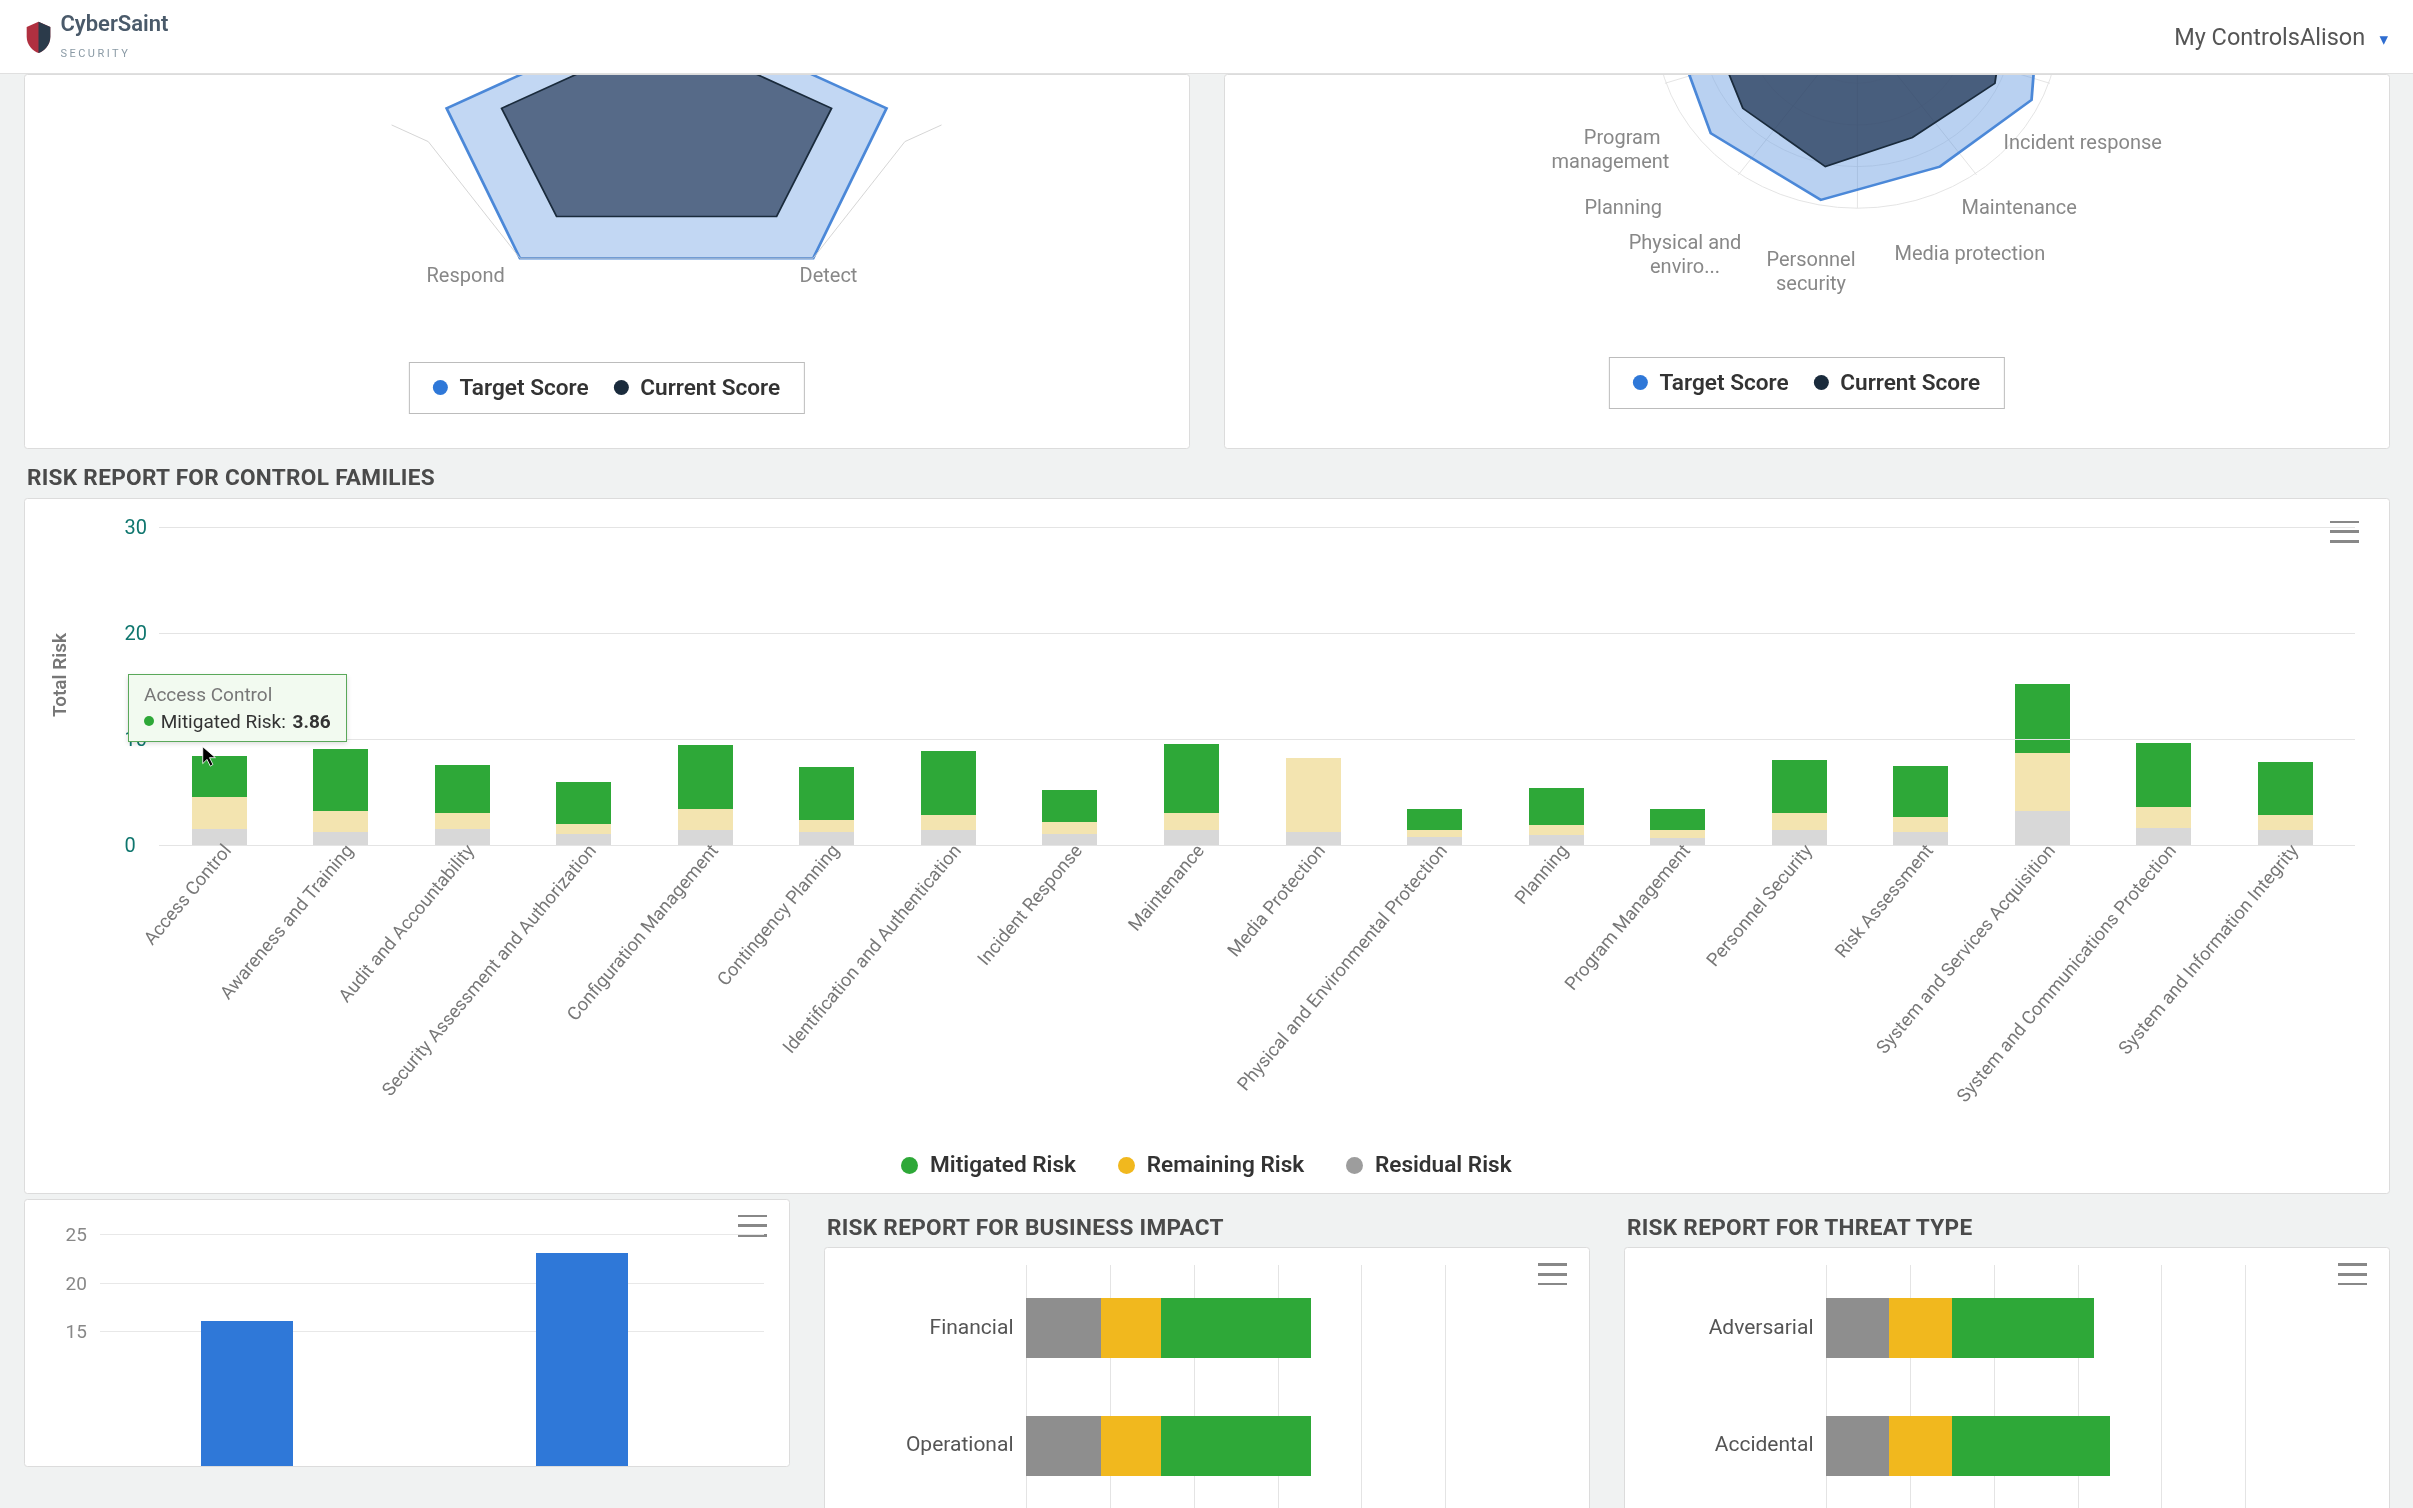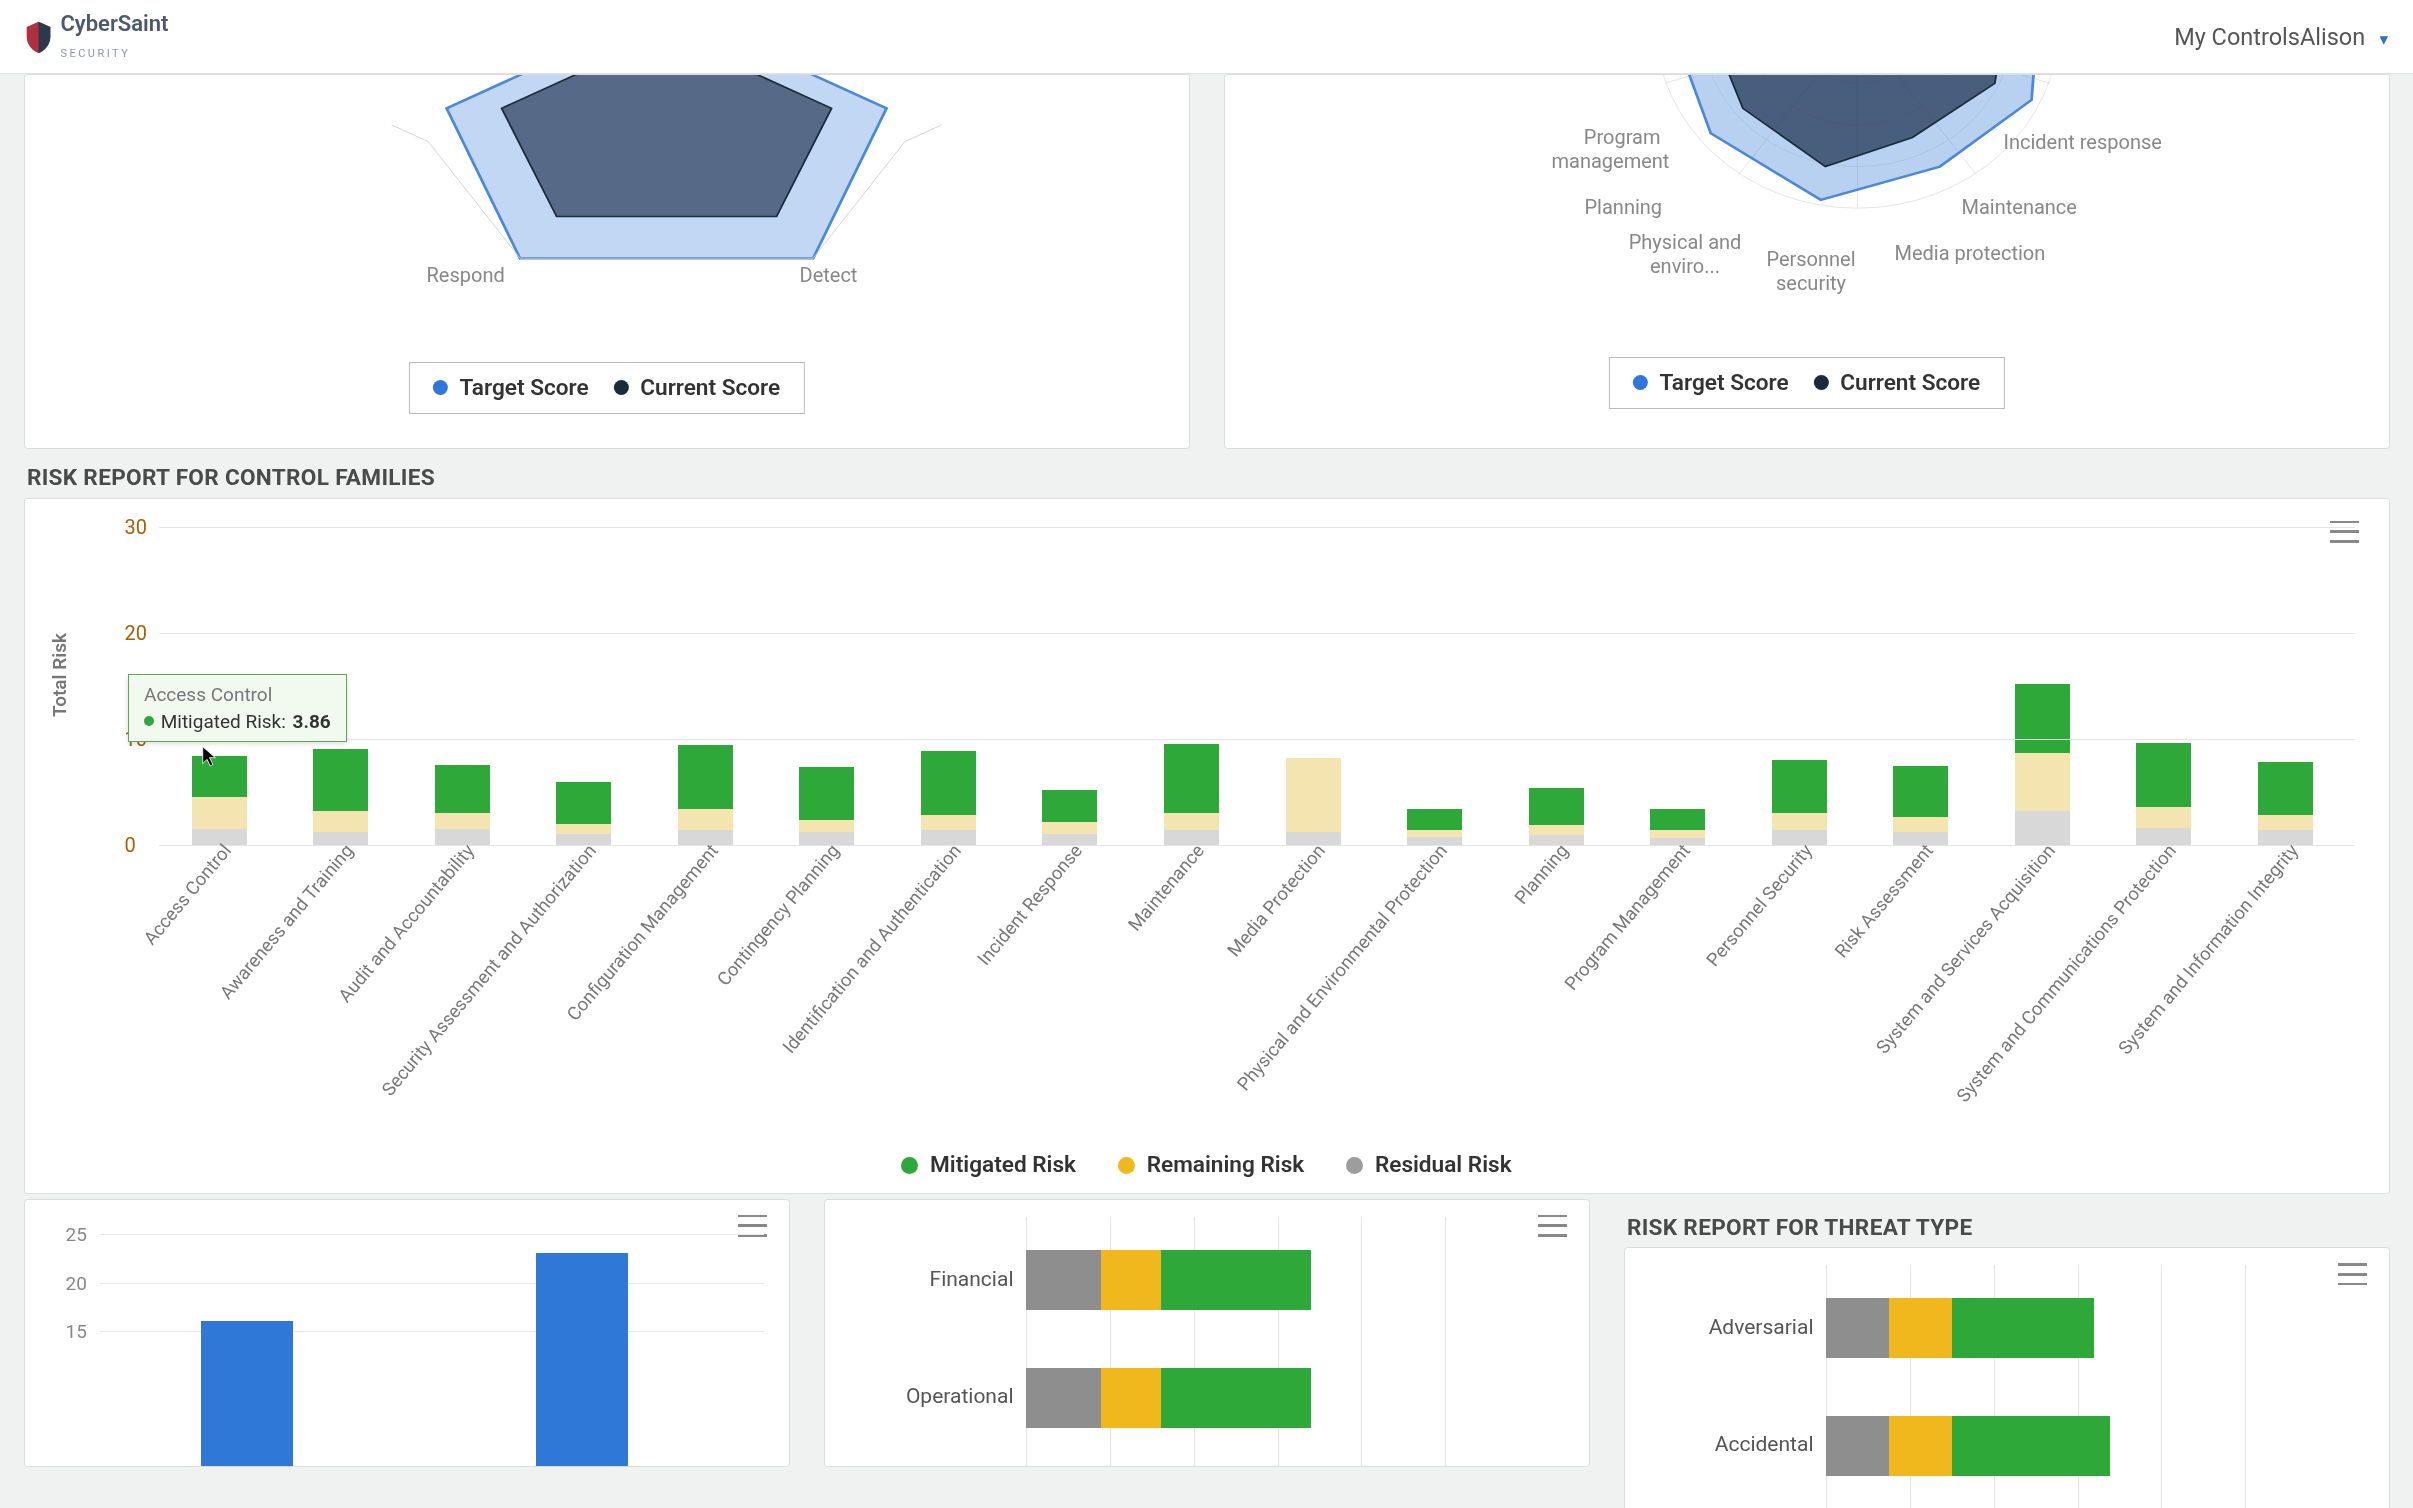--- a/index.html
+++ b/index.html
@@ -77,21 +77,21 @@
   display:flex; flex-direction:column; justify-content:space-between;
 }
 .ham span{ display:block; height:2.5px; background:#888; }
 .yaxis-label {
   position:absolute; left:23.5px; top:134px;
   writing-mode:vertical-rl; transform:rotate(180deg);
   font-size:19px; color:#777; font-weight:600;
 }
 .plot { position:relative; width:100%; height:318px; margin-top:8.4px;}
 .grid-line { position:absolute; left:59px; right:0; height:0.8px; background:#e4e4e4;}
-.y-tick { position:absolute; left:25px; font-size:20px; color:#a16207; transform:translateY(-50%);}
+.y-tick { position:absolute; left:25px; font-size:20px; color:#0f766e; transform:translateY(-50%);}
 .bars { position:absolute; left:59px; right:8.4px; bottom:0; top:0; display:flex; align-items:flex-end; }
 .barcol { flex:1; display:flex; flex-direction:column; align-items:center; justify-content:flex-end; height:100%; position:relative;}
 .stack { width:55px; display:flex; flex-direction:column-reverse; }
 .seg { width:100%; }
 .seg-res{ background:#b8b8b8; opacity:0.55; } 
 .seg-rem{ background:#f3e4b0; } 
 .seg-mit{ background:#2ea838; } 
 .xcat-row { position:absolute; left:134px; right:42px; top:335px; height:218px; display:flex;}
 .xcat { flex:1; position:relative;}
 .xcat span{
@@ -476,20 +476,21 @@
             <div class="bot-grid" style="top: 58px;"></div>
             <div class="bot-ytick" style="top: 58px;">20</div>
             <div class="bot-grid" style="top: 9.7px;"></div>
             <div class="bot-ytick" style="top: 9.7px;">25</div>
             <div class="bot-vbar" style="left: 101px; height: 145px;"></div>
             <div class="bot-vbar" style="left: 436px; height: 213px;"></div>
           </div>
       </div>
     </div>
     <div style="flex:1;">
+      <div class="sect-title">RISK REPORT FOR BUSINESS IMPACT</div>
       <div class="bot-card">
         <div class="ham" style="top:15px;right:22px;">
             <span></span>
             <span></span>
             <span></span>
           </div>
         <div id="bi-plot" style="position:absolute; inset:0;">
             <div class="vgrid" style="left: 201px;"></div>
             <div class="vgrid" style="left: 285px;"></div>
             <div class="vgrid" style="left: 369px;"></div>

